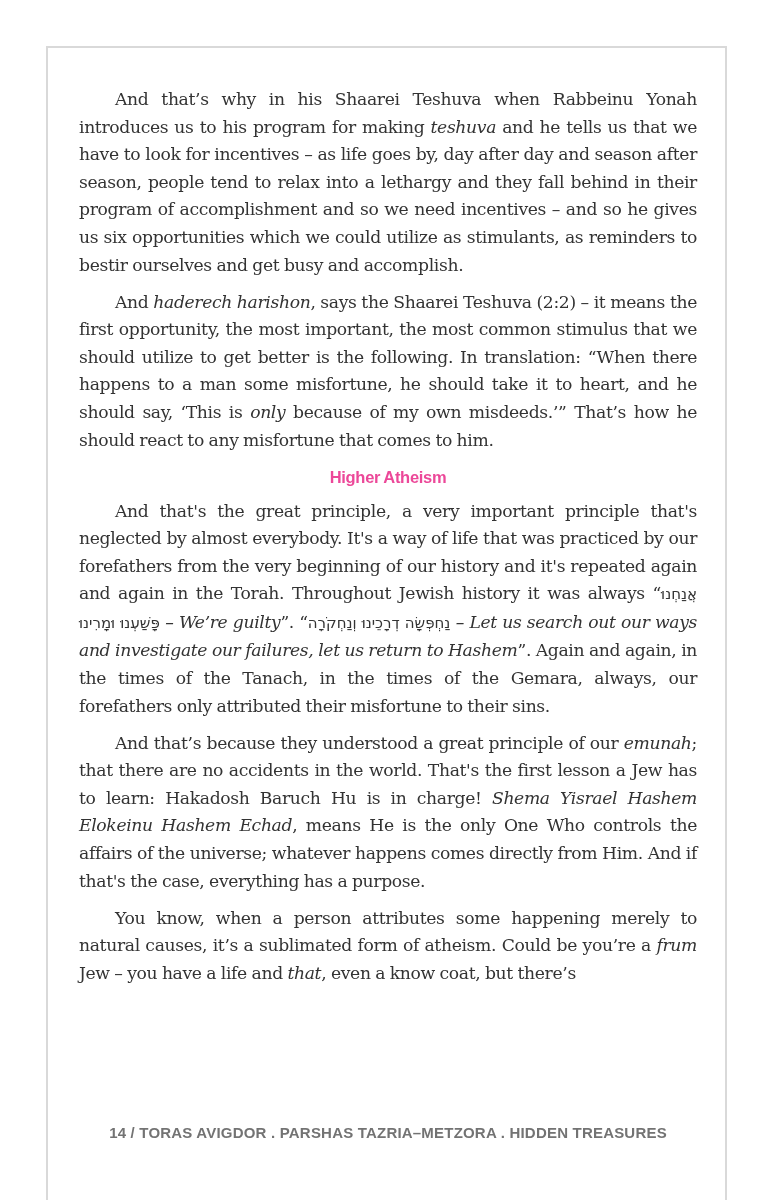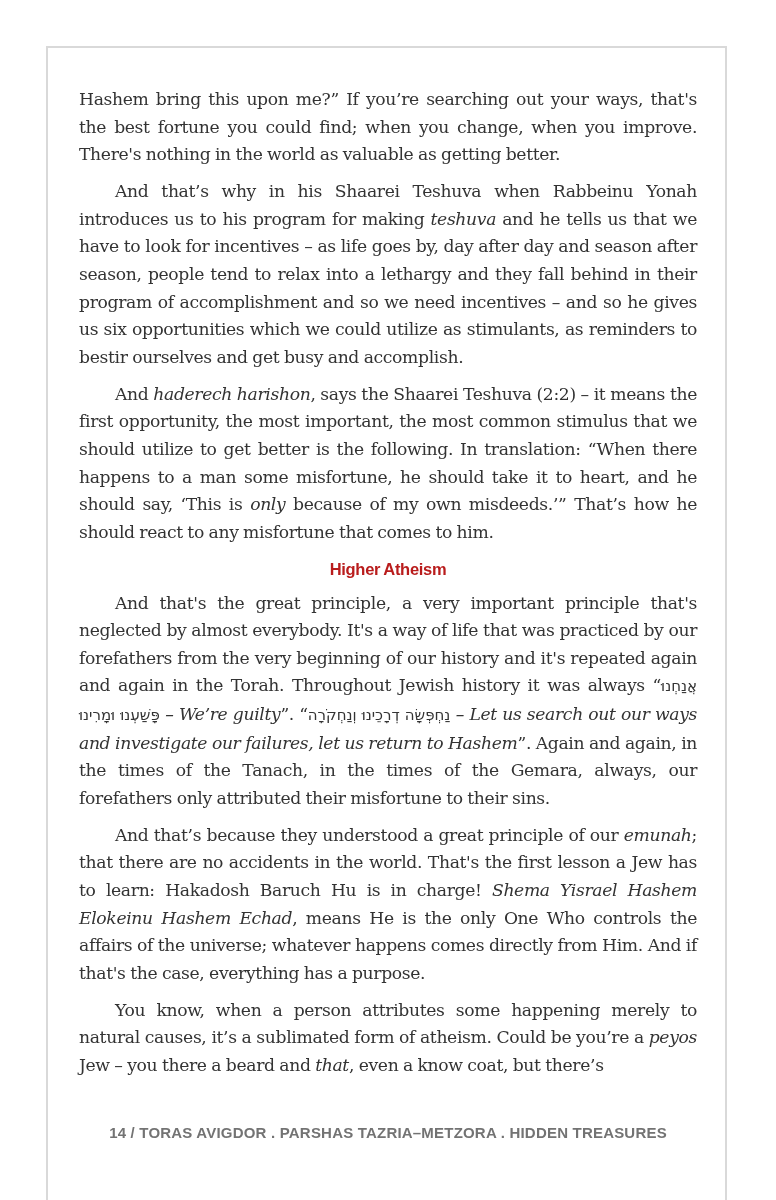--- a/index.html
+++ b/index.html
@@ -53,21 +53,21 @@
       unicode-bidi: isolate;
       direction: rtl;
       letter-spacing: 0;
     }
     h3.section-heading {
       font-family: "Liberation Sans", "DejaVu Sans", sans-serif;
       font-weight: bold;
       font-size: 16.5px;
       letter-spacing: -0.3px;
       text-align: center;
-      color: #b91c1c;
+      color: #ec4899;
       margin: 4px 0 8px 0;
       line-height: 26px;
     }
     .footer {
       position: absolute;
       left: 0;
       top: 1124px;
       width: 776px;
       text-align: center;
       font-family: "Liberation Sans", "DejaVu Sans", sans-serif;
@@ -77,25 +77,24 @@
       color: #737373;
     }
   </style>
 </head>
 <body>
 
 <div class="page"></div>
 
 <div class="body-text">
   <div>
-    <p><span>Hashem bring this upon me?” If you’re searching out your ways, that's the best fortune you could find; when you change, when you improve. There's nothing in the world as valuable as getting better.</span></p>
     <p class="indent"><span>And that’s why in his Shaarei Teshuva when Rabbeinu Yonah introduces us to his program for making </span><em>teshuva</em><span> and he tells us that we have to look for incentives – as life goes by, day after day and season after season, people tend to relax into a lethargy and they fall behind in their program of accomplishment and so we need incentives – and so he gives us six opportunities which we could utilize as stimulants, as reminders to bestir ourselves and get busy and accomplish.</span></p>
     <p class="indent"><span>And </span><em>haderech harishon</em><span>, says the Shaarei Teshuva (2:2) – it means the first opportunity, the most important, the most common stimulus that we should utilize to get better is the following. In translation: “When there happens to a man some misfortune, he should take it to heart, and he should say, ‘This is </span><em>only</em><span> because of my own misdeeds.’” That’s how he should react to any misfortune that comes to him.</span></p>
   </div>
   <h3 class="section-heading">Higher Atheism</h3>
   <div>
     <p class="indent"><span>And that's the great principle, a very important principle that's neglected by almost everybody. It's a way of life that was practiced by our forefathers from the very beginning of our history and it's repeated again and again in the Torah. Throughout Jewish history it was always “</span><span class="heb" dir="rtl">אֲנַחְנוּ פָּשַׁעְנוּ וּמָרִינוּ</span><em> – We’re guilty</em><span>”. “</span><span class="heb" dir="rtl">נַחְפְּשָׂה דְרָכֵינוּ וְנַחְקֹרָה</span><em> – Let us search out our ways and investigate our failures, let us return to Hashem</em><span>”. Again and again, in the times of the Tanach, in the times of the Gemara, always, our forefathers only attributed their misfortune to their sins.</span></p>
     <p class="indent"><span>And that’s because they understood a great principle of our </span><em>emunah</em><span>; that there are no accidents in the world. That's the first lesson a Jew has to learn: Hakadosh Baruch Hu is in charge! </span><em>Shema Yisrael Hashem Elokeinu Hashem Echad</em><span>, means He is the only One Who controls the affairs of the universe; whatever happens comes directly from Him. And if that's the case, everything has a purpose.</span></p>
-    <p class="indent"><span>You know, when a person attributes some happening merely to natural causes, it’s a sublimated form of atheism. Could be you’re a </span><em>peyos</em><span> Jew – you there a beard and </span><em>that</em><span>, even a know coat, but there’s</span></p>
+    <p class="indent"><span>You know, when a person attributes some happening merely to natural causes, it’s a sublimated form of atheism. Could be you’re a </span><em>frum</em><span> Jew – you have a life and </span><em>that</em><span>, even a know coat, but there’s</span></p>
   </div>
 </div>
 
 <div class="footer">14 / TORAS AVIGDOR . PARSHAS TAZRIA–METZORA . HIDDEN TREASURES</div>
 
 </body></html>

